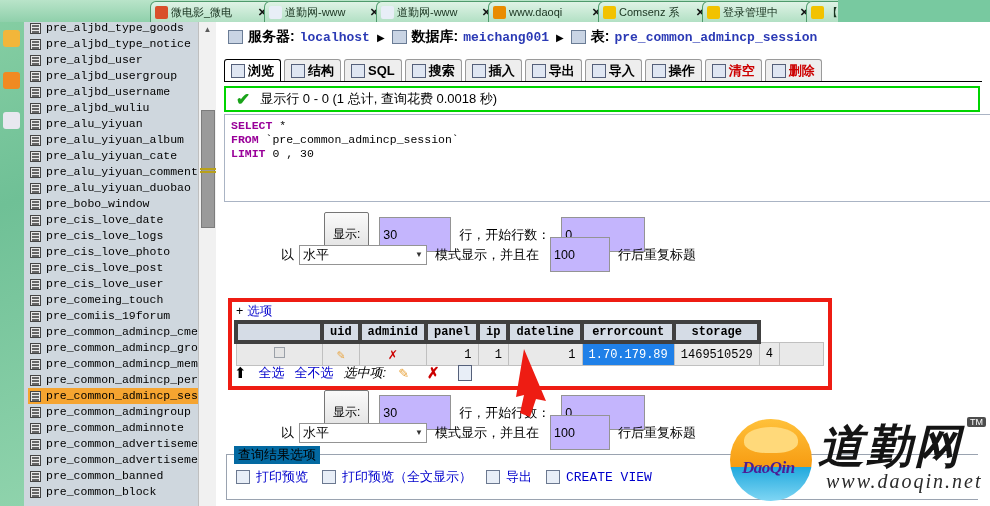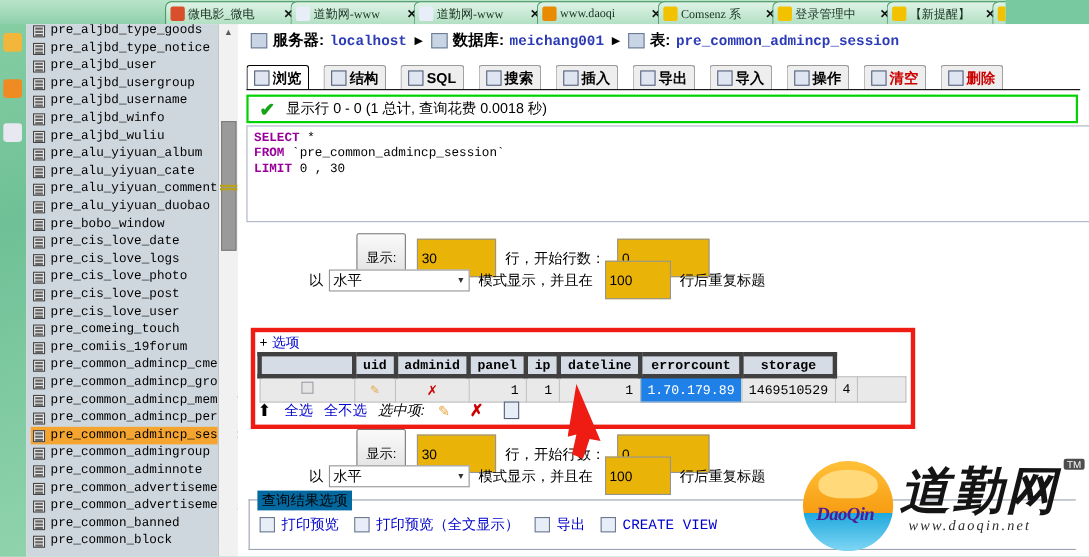--- a/index.html
+++ b/index.html
@@ -20,25 +20,24 @@
     position: absolute; left: 0; top: 0; width: 24px; height: 506px;
     background: linear-gradient(160deg,#87cfa4 0%, #6fc096 40%, #8fd3ac 100%);
   }
   .desk-ico {
     position: absolute; left: 3px; width: 17px; height: 17px;
     border-radius: 3px;
   }
 
   
   #tabbar {
-    position: absolute; left: 0; top: 0; width: 914px; height: 22px;
+    position: absolute; left: 0; top: 0; width: 838px; height: 22px;
     background: linear-gradient(#b9e4c9, #8fd0ab);
     overflow: hidden;
     white-space: nowrap;
-    font-family: Liberation Serif, serif;
   }
   #tabbar-left-deskicons {
     position: absolute; left: 0; top: 0; width: 150px; height: 22px;
   }
   .tab {
     position: absolute; top: 1px; height: 21px;
     background: linear-gradient(#dff3e6, #b2e0c4);
     border: 1px solid #4f9a6c;
     border-bottom: none;
     border-radius: 6px 6px 0 0;
@@ -155,21 +154,21 @@
   
   #tabs {
     position: absolute; left: 8px; top: 36px;
     display: flex; align-items: flex-end;
     border-bottom: 1px solid #000;
     width: 758px; height: 24px;
   }
   #tabs .ptab {
     display: flex; align-items: center;
     height: 22px; padding: 0 6px;
-    margin-right: 13px;
+    margin-right: 3px;
     border: 1px solid #9a9a9a;
     border-bottom: none;
     border-radius: 3px 3px 0 0;
     background: #eeeeee;
     font-size: 13px; font-weight: bold;
     color: #000;
     cursor: pointer;
   }
   #tabs .ptab.active {
     background: #ffffff;
@@ -223,21 +222,21 @@
   .btn-grey {
     border: 1px solid #767676;
     background: linear-gradient(#fafafa,#dedede);
     padding: 13px 8px;
     font-size: 12px;
     border-radius: 2px;
     cursor: pointer;
   }
   .inp {
     border: 1px solid #949494;
-    background: #eab308;
+    background: #c4b5fd;
     height: 35px;
     font-size: 12.5px;
     padding: 16px 3px;
     font-family: "Liberation Sans", sans-serif;
   }
   .sel-box {
     border: 1px solid #949494;
     background: #fff;
     height: 20px;
     width: 128px;
@@ -377,21 +376,21 @@
   }
   #wm-tm {
     position:absolute; right: 4px; top: 1px;
     background:#4d4d4d; color:#fff; font-size:9px;
     padding: 0 3px; border-radius: 2px;
   }
   #wm-url {
     position:absolute; left: 104px; top: 54px;
     font-family: "Liberation Serif", serif;
     font-style: italic;
-    font-size: 13px; color: #2a2a2a;
+    font-size: 20px; color: #2a2a2a;
     letter-spacing: 2px;
   }
 </style>
 </head>
 <body>
 
 <div id="desktop-strip">
   <div class="desk-ico" style="top:30px;background:#f2b63a;"></div>
   <div class="desk-ico" style="top:72px;background:#f08a22;"></div>
   <div class="desk-ico" style="top:112px;background:#e8e8f0;"></div>
@@ -459,25 +458,25 @@
         <div class="tbl-item">
           <span class="tico"></span>
           <span class="tname">pre_aljbd_usergroup</span>
         </div>
         <div class="tbl-item">
           <span class="tico"></span>
           <span class="tname">pre_aljbd_username</span>
         </div>
         <div class="tbl-item">
           <span class="tico"></span>
-          <span class="tname">pre_aljbd_winfo</span>
-        </div>
-        <div class="tbl-item">
-          <span class="tico"></span>
           <span class="tname">pre_aljbd_wuliu</span>
+        </div>
+        <div class="tbl-item">
+          <span class="tico"></span>
+          <span class="tname">pre_alu_yiyuan</span>
         </div>
         <div class="tbl-item">
           <span class="tico"></span>
           <span class="tname">pre_alu_yiyuan_album</span>
         </div>
         <div class="tbl-item">
           <span class="tico"></span>
           <span class="tname">pre_alu_yiyuan_cate</span>
         </div>
         <div class="tbl-item">

